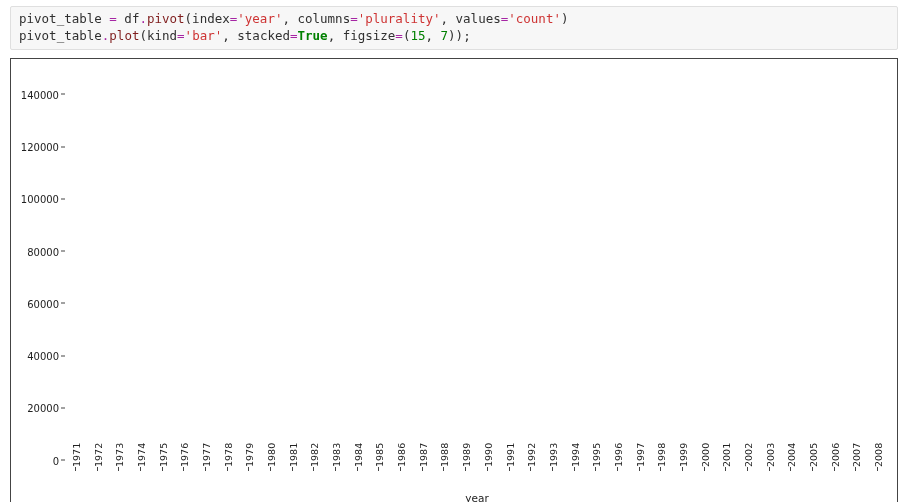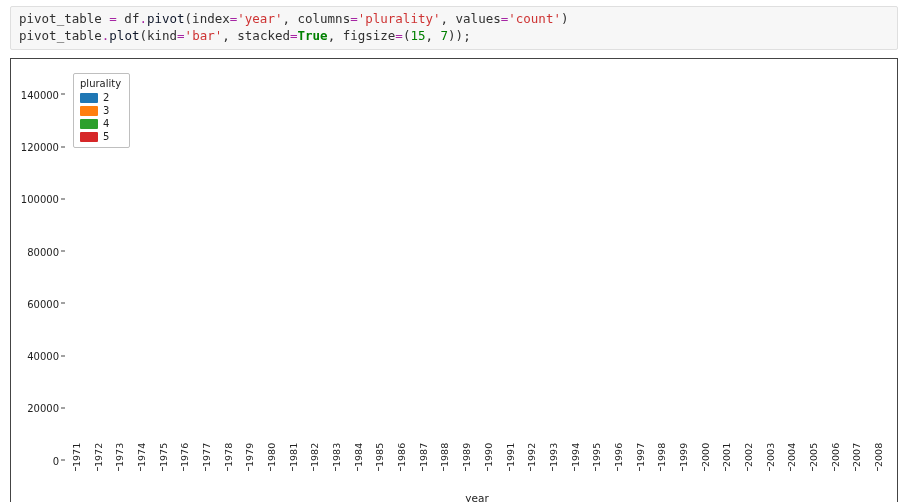--- a/index.html
+++ b/index.html
@@ -23,21 +23,21 @@
     border-radius: 2px;
     padding: 4px 8px;
     font-family: Menlo, Consolas, "DejaVu Sans Mono", monospace;
     font-size: 12.5px;
     line-height: 1.35;
     white-space: pre;
     overflow: hidden;
     color: #303030;
   }
   .code-cell .nm { color: #303030; }
-  .code-cell .fn { color: #0f172a; }
+  .code-cell .fn { color: #7f1d1d; }
   .code-cell .op { color: #a626a4; }
   .code-cell .str { color: #ce3434; }
   .code-cell .kw { color: #008000; font-weight: bold; }
   .code-cell .num { color: #008000; }
 
   .chart-area {
     position: relative;
     margin-top: 8px;
     width: 888px;
     height: 446px;
@@ -448,34 +448,15 @@
         <div class="x-tick" style="left: 80.2632%;">2001<span class="mk"></span></div>
         <div class="x-tick" style="left: 82.8947%;">2002<span class="mk"></span></div>
         <div class="x-tick" style="left: 85.5263%;">2003<span class="mk"></span></div>
         <div class="x-tick" style="left: 88.1579%;">2004<span class="mk"></span></div>
         <div class="x-tick" style="left: 90.7895%;">2005<span class="mk"></span></div>
         <div class="x-tick" style="left: 93.4211%;">2006<span class="mk"></span></div>
         <div class="x-tick" style="left: 96.0526%;">2007<span class="mk"></span></div>
         <div class="x-tick" style="left: 98.6842%;">2008<span class="mk"></span></div>
       </div>
 
-    <div class="legend">
-      <div class="title">plurality</div>
-      <div class="row">
-        <span class="sw c2"></span>
-        <span>2</span>
-      </div>
-      <div class="row">
-        <span class="sw c3"></span>
-        <span>3</span>
-      </div>
-      <div class="row">
-        <span class="sw c4"></span>
-        <span>4</span>
-      </div>
-      <div class="row">
-        <span class="sw c5"></span>
-        <span>5</span>
-      </div>
-    </div>
 
   </div>
 </div>
 
 </body></html>

